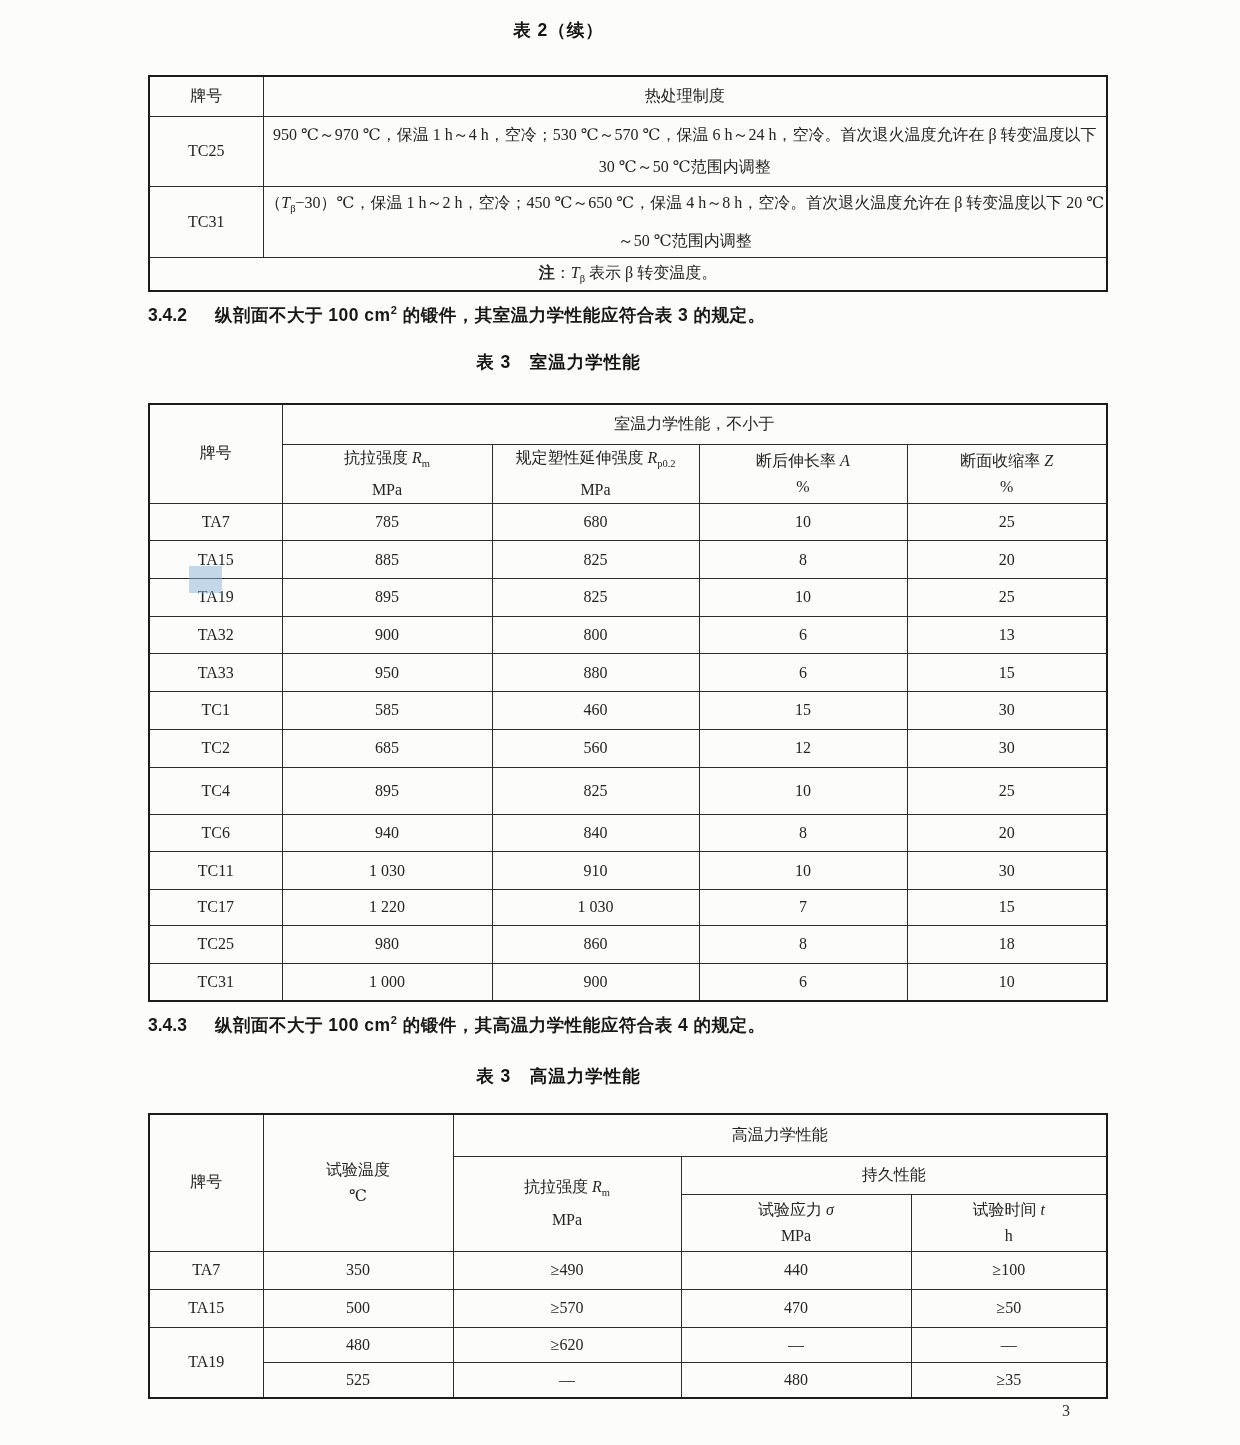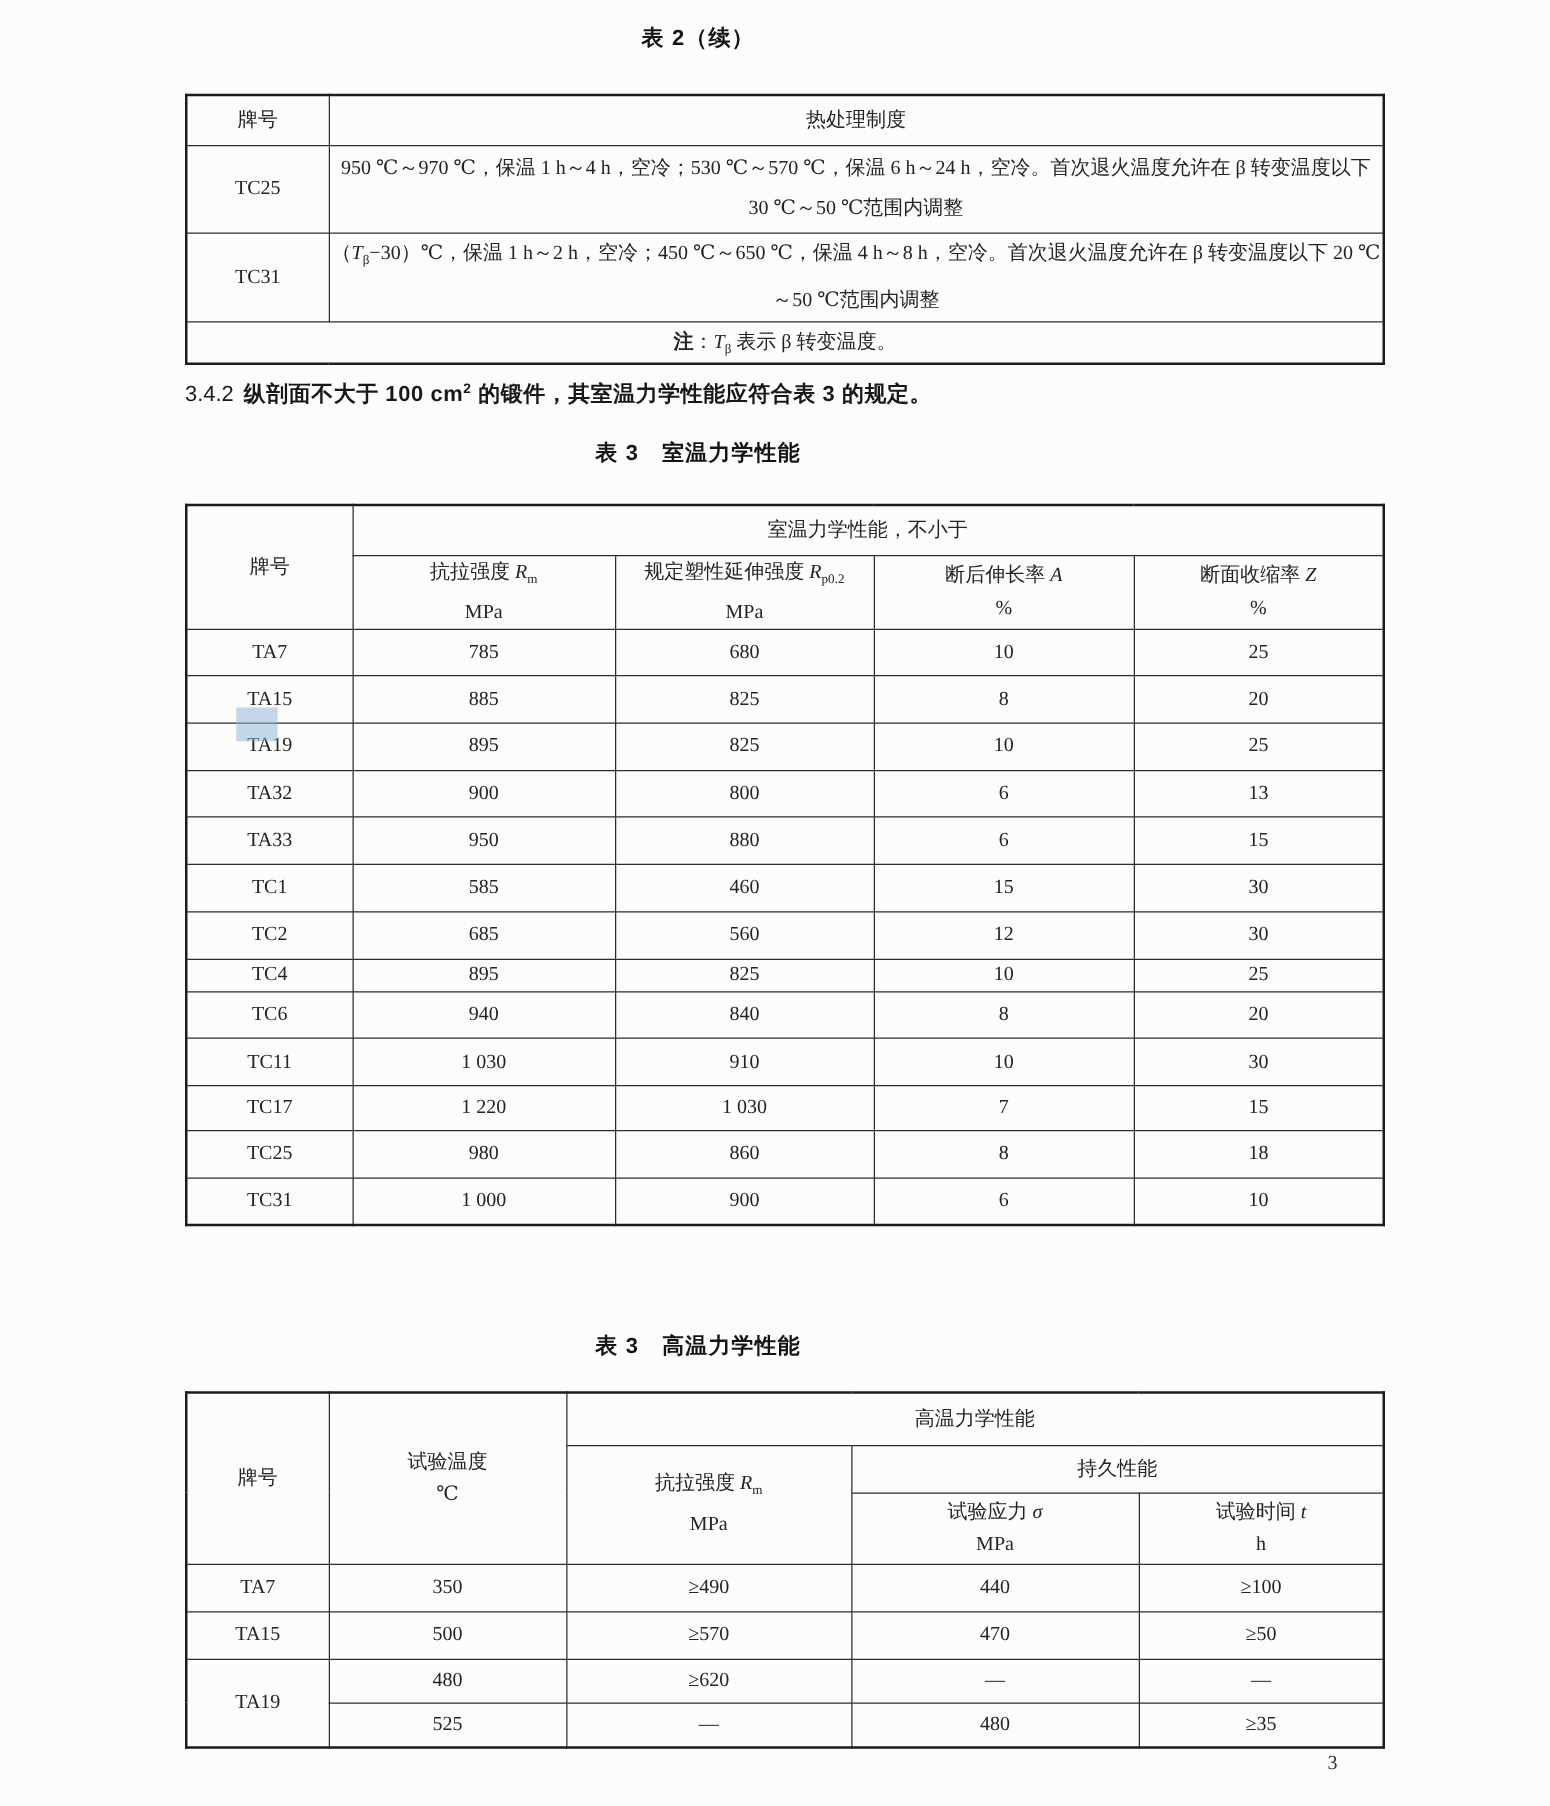--- a/index.html
+++ b/index.html
@@ -12,21 +12,21 @@
   .caption{
     position:absolute;left:0;width:1117px;text-align:center;
     font-family:"Liberation Sans","DejaVu Sans",sans-serif;
     font-weight:700;font-size:17.5px;color:#141414;letter-spacing:1px;
   }
   .clause{
     position:absolute;left:148px;width:960px;
     font-family:"Liberation Sans","DejaVu Sans",sans-serif;
     font-weight:600;font-size:17.5px;color:#181818;letter-spacing:0.5px;
   }
-  .clause .num{font-weight:400;margin-right:8px;letter-spacing:0;}
+  .clause .num{font-weight:700;margin-right:28px;letter-spacing:0;}
   .clause sup{font-size:11px;}
   table.tbl{
     position:absolute;left:148px;width:960px;
     border-collapse:collapse;table-layout:fixed;
     border:2px solid #1c1c1c;
   }
   table.tbl td{
     border:1px solid #2c2c2c;
     text-align:center;vertical-align:middle;
     font-size:16px;color:#242424;padding:0;
@@ -157,21 +157,21 @@
           <td>15</td>
           <td>30</td>
         </tr>
     <tr style="height:37.7px">
           <td>TC2</td>
           <td>685</td>
           <td>560</td>
           <td>12</td>
           <td>30</td>
         </tr>
-    <tr style="height:26px">
+    <tr style="height:47px">
           <td>TC4</td>
           <td>895</td>
           <td>825</td>
           <td>10</td>
           <td>25</td>
         </tr>
     <tr style="height:37.7px">
           <td>TC6</td>
           <td>940</td>
           <td>840</td>
@@ -204,20 +204,23 @@
           <td>1 000</td>
           <td>900</td>
           <td>6</td>
           <td>10</td>
         </tr>
   </tbody>
     </table>
 
   <div class="sel-artifact"></div>
 
+  <div class="clause" style="top:1013px;">
+    <span class="num">3.4.3</span><span>纵剖面不大于 100 cm</span><sup>2</sup><span> 的锻件，其高温力学性能应符合表 4 的规定。</span>
+  </div>
 
   <div class="caption" style="top:1064px;">表 3　高温力学性能</div>
 
   <table class="tbl" style="top:1113px;">
     <colgroup>
         <col style="width:114px">
         <col style="width:190px">
         <col style="width:228px">
         <col style="width:230px">
         <col>

